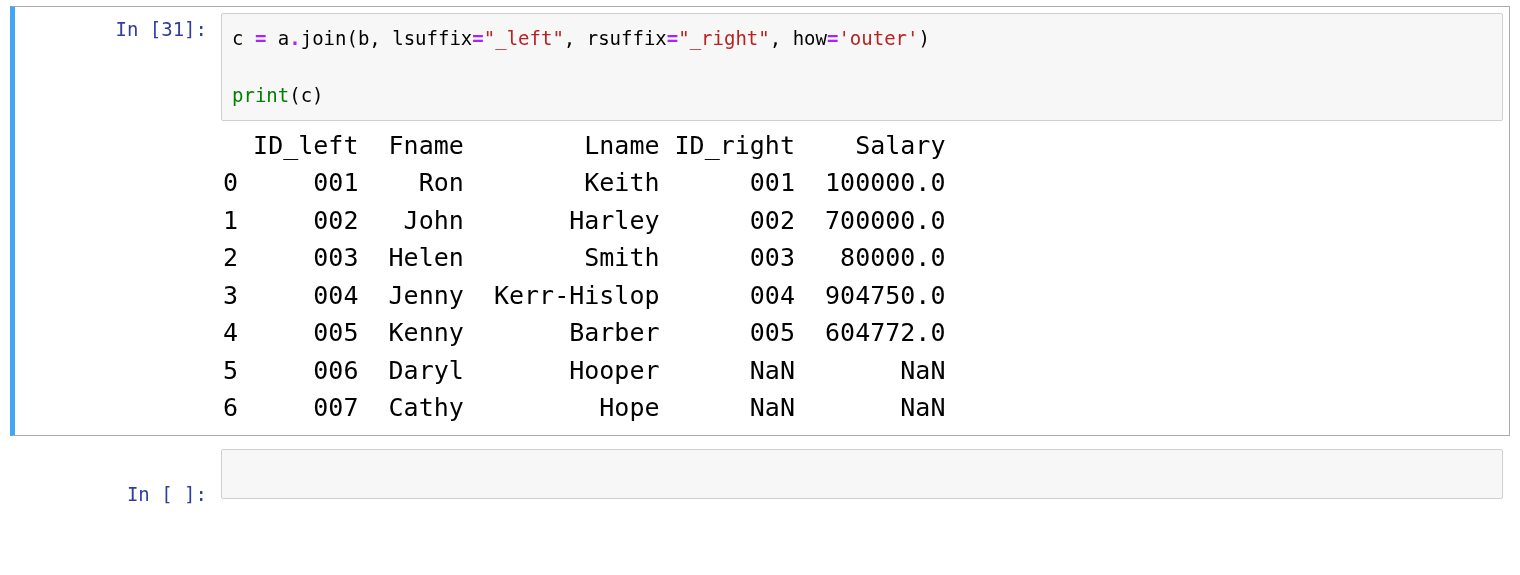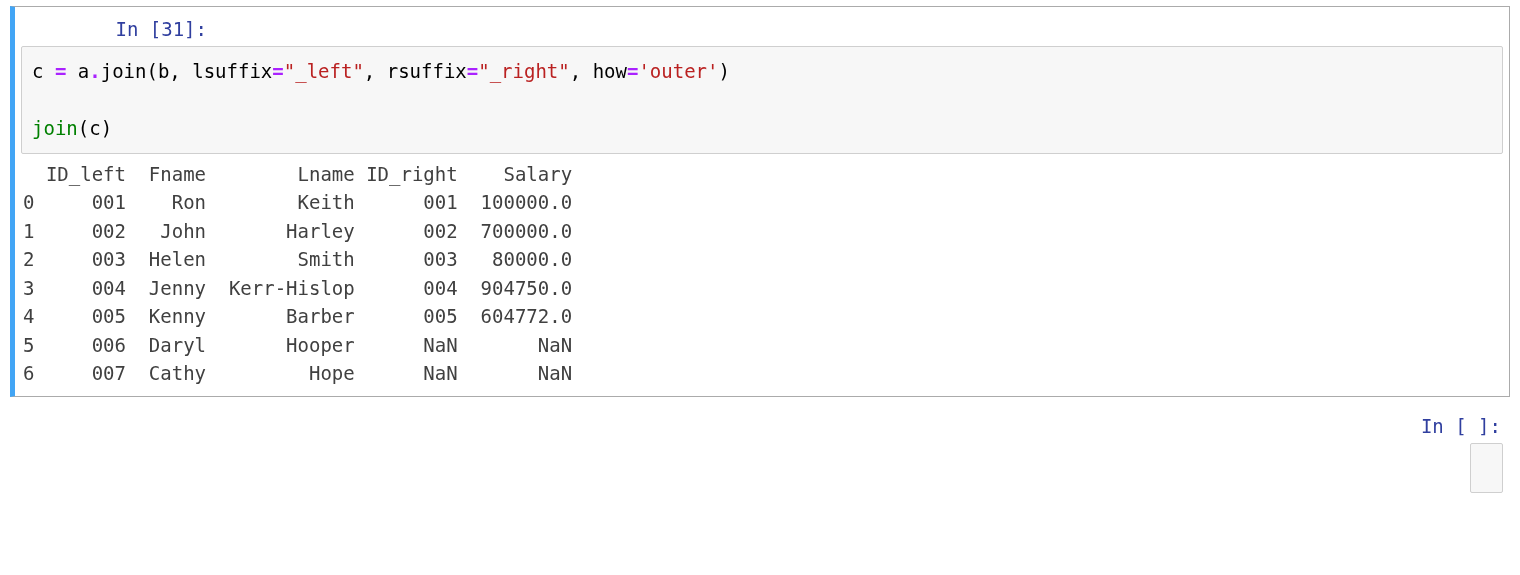--- a/index.html
+++ b/index.html
@@ -5,21 +5,20 @@
     * { box-sizing: border-box; margin: 0; padding: 0; }
     body {
       background: #ffffff;
       font-family: "Segoe UI", Helvetica, Arial, sans-serif;
       padding: 6px 10px;
     }
     .cell {
       display: flex;
       border: 1px solid transparent;
       margin-bottom: 6px;
-      flex-direction: column;
     }
     .cell.selected {
       border: 1px solid #ababab;
       border-left: 5px solid #42A5F5;
     }
     .cell.not-selected {
       border: 1px solid transparent;
       border-left: 5px solid transparent;
       align-items: flex-end;
     }
@@ -47,41 +46,41 @@
       font-family: "Consolas","DejaVu Sans Mono","Menlo",monospace;
       font-size: 19px;
       line-height: 1.5;
       white-space: pre;
       overflow-x: auto;
       min-height: 36px;
       color: #000;
     }
     .output-area {
       font-family: "Consolas","DejaVu Sans Mono","Menlo",monospace;
-      font-size: 19px;
+      font-size: 25px;
       line-height: 1.5;
       white-space: pre;
       padding: 6px 2px 2px 2px;
-      color: #404040;
+      color: #000000;
     }
     
     .tok-name { color:#000; }
     .tok-op { color:#AA22FF; font-weight:bold; }
     .tok-str { color:#BA2121; }
     .tok-builtin { color:#008000; }
   </style>
 </head>
 <body>
 
 <div class="cell selected">
   <div class="prompt-col">In [31]:</div>
   <div class="content-col">
     <div class="input-area" id="code-0"><span class="tok-name">c</span><span class="tok"> </span><span class="tok-op">=</span><span class="tok-name"> a</span><span class="tok-op">.</span><span class="tok-name">join(b, lsuffix</span><span class="tok-op">=</span><span class="tok-str">"_left"</span><span class="tok-name">, rsuffix</span><span class="tok-op">=</span><span class="tok-str">"_right"</span><span class="tok-name">, how</span><span class="tok-op">=</span><span class="tok-str">'outer'</span><span class="tok-name">)</span><span class="tok">
 
-</span><span class="tok-builtin">join</span><span class="tok-name">(c)</span></div>
+</span><span class="tok-builtin">print</span><span class="tok-name">(c)</span></div>
     <div class="output-area">  ID_left  Fname        Lname ID_right    Salary
 0     001    Ron        Keith      001  100000.0
 1     002   John       Harley      002  700000.0
 2     003  Helen        Smith      003   80000.0
 3     004  Jenny  Kerr-Hislop      004  904750.0
 4     005  Kenny       Barber      005  604772.0
 5     006  Daryl       Hooper      NaN       NaN
 6     007  Cathy         Hope      NaN       NaN</div>
   </div>
 </div>

